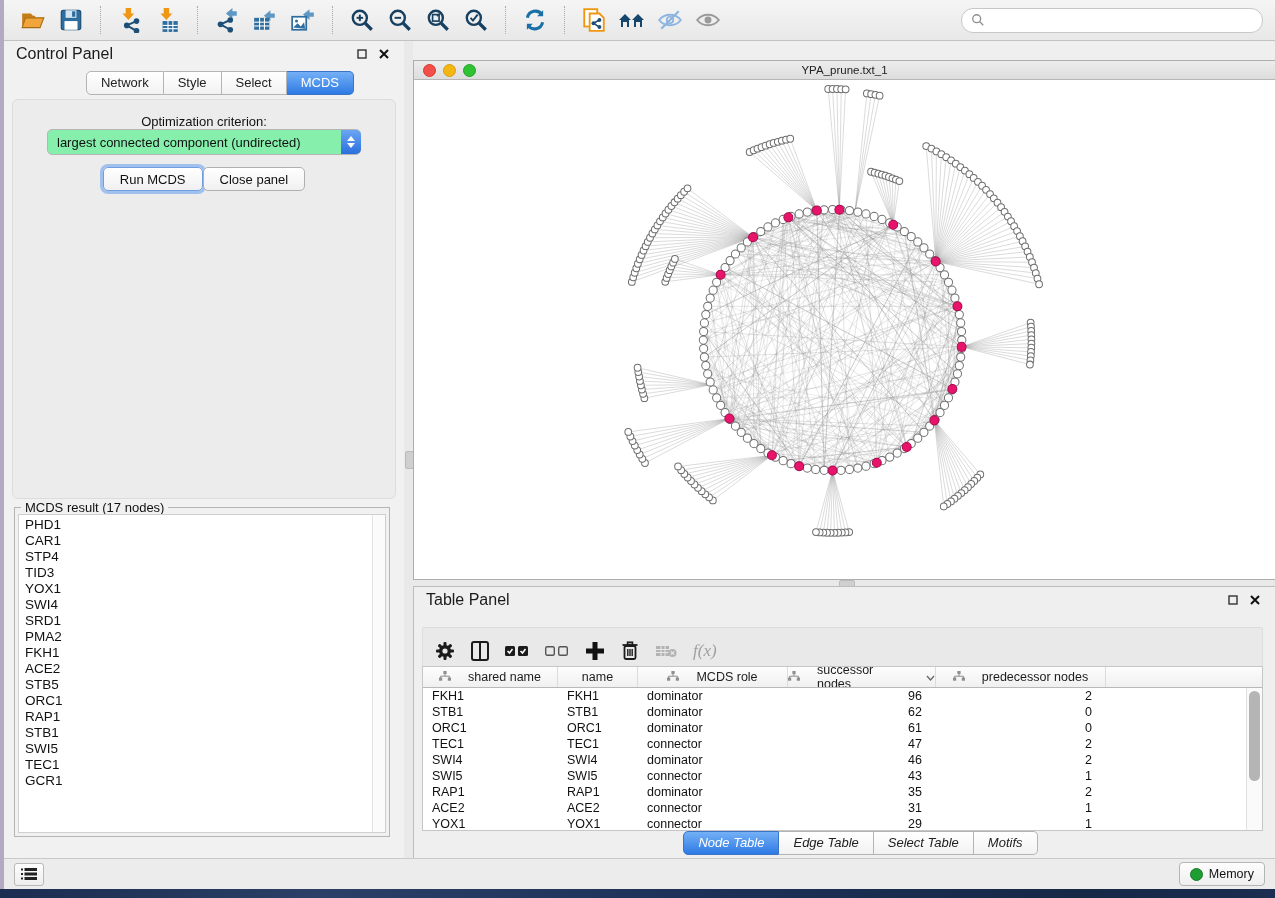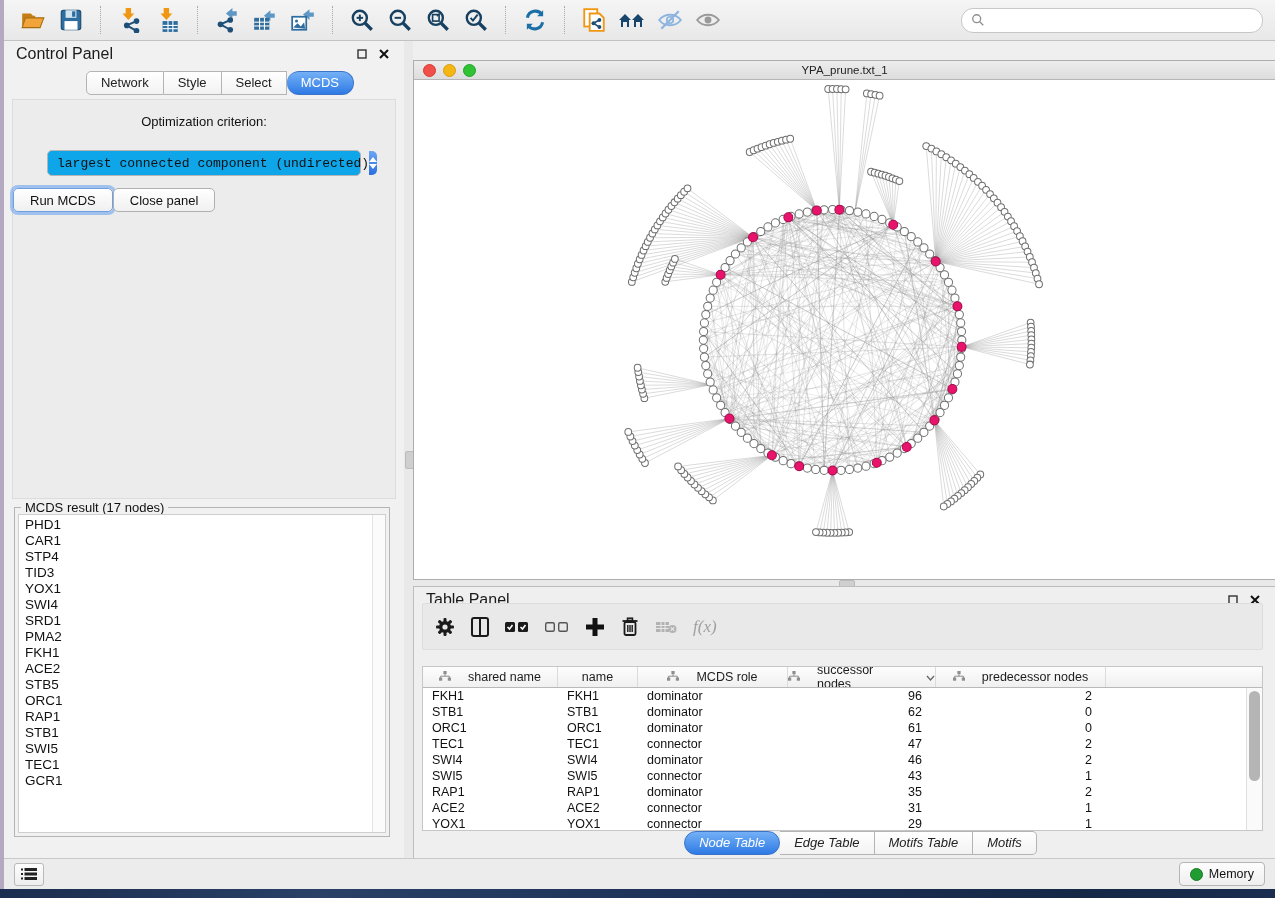--- a/index.html
+++ b/index.html
@@ -21,32 +21,32 @@
   
   .control-panel{position:absolute;left:0;top:41px;width:400px;bottom:30px;background:#f1f1f1;}
   .panel-head{height:26px;display:flex;align-items:center;padding:0 12px;font-size:16px;color:#1b1b1b;}
   .panel-head .sp{flex:1}
   .mini-ic{display:flex;align-items:center;justify-content:center;width:16px;height:16px;margin-left:6px;}
   .seg-bar{display:flex;justify-content:center;margin-top:4px;}
   .seg{height:22px;line-height:22px;padding:0 14px;font-size:13px;background:linear-gradient(#ffffff,#f2f2f2);
     border:1px solid #b4b4b4;border-left:none;color:#222;}
   .seg:first-child{border-left:1px solid #b4b4b4;border-radius:5px 0 0 5px;margin-left:32px;}
   .seg:last-child{border-radius:0 5px 5px 0;}
-  .seg.active{background:linear-gradient(#74b0f6,#2e7ae4);color:#fff;border-color:#3a73c8;border-radius:12px;}
+  .seg.active{background:linear-gradient(#74b0f6,#2e7ae4);color:#fff;border-color:#3a73c8;}
   .cp-content{position:absolute;left:8px;right:8px;top:58px;height:398px;background:#ececec;
-    border:1px solid #dcdcdc;border-radius:0;}
+    border:1px solid #dcdcdc;border-radius:6px;}
   .opt-label{text-align:center;font-size:13px;margin-top:14px;color:#111;}
-  .selectbox{margin:21px auto 0;width:312px;height:24px;background:#0ea5e9;border:1px solid #b5b5b5;
-    border-radius:5px;display:flex;align-items:center;position:relative;font-family:Liberation Mono, monospace;}
+  .selectbox{margin:0 auto 0;width:312px;height:24px;background:#86efac;border:1px solid #b5b5b5;
+    border-radius:5px;display:flex;align-items:center;position:relative;}
   .selectbox .val{flex:1;font-size:13px;padding-left:9px;color:#111;white-space:nowrap;}
   .stepper{width:20px;height:24px;margin-right:-1px;border-radius:0 5px 5px 0;
     background:linear-gradient(#6ba6f4,#2a6fdd);display:flex;flex-direction:column;align-items:center;justify-content:center;gap:2px;}
   .stepper i{width:0;height:0;border-left:4px solid transparent;border-right:4px solid transparent;}
   .stepper .up{border-bottom:5px solid #fff;} .stepper .dn{border-top:5px solid #fff;}
-  .btn-row{display:flex;justify-content:flex-start;gap:0;margin-top:12px;}
+  .btn-row{display:flex;justify-content:center;gap:0;margin-top:12px;}
   .pushbtn{height:22px;padding:0 16px;font-size:13px;background:linear-gradient(#ffffff,#f0f0f0);
     border:1px solid #b0b0b0;border-radius:5px;color:#111;display:flex;align-items:center;}
   .pushbtn.focus{box-shadow:0 0 0 3px rgba(110,165,240,.6);border-color:#6f9fe0;}
   .mcds-box{position:absolute;left:10px;right:14px;top:466px;bottom:22px;border:1px solid #b5b5b5;background:#f1f1f1;}
   .mcds-legend{position:absolute;top:-8px;left:6px;background:#f1f1f1;padding:0 4px;font-size:13px;color:#111;}
   .mcds-list{position:absolute;left:3px;right:3px;top:6px;bottom:3px;background:#fff;border:1px solid #cfcfcf;
     overflow:hidden;padding:2px 0 0 6px;}
   .mcds-item{font-size:13.5px;line-height:16px;color:#111;}
   .mcds-scroll{position:absolute;right:4px;top:7px;bottom:4px;width:12px;background:#fbfbfb;border-left:1px solid #e4e4e4;}
 
@@ -62,21 +62,21 @@
   .lights{display:flex;gap:7px;margin-left:9px;}
   .light{width:11px;height:11px;border-radius:50%;}
   .net-title .t{position:absolute;left:0;right:0;text-align:center;font-size:11.5px;color:#222;}
   .net-canvas{flex:1;background:#fff;position:relative;}
   .net-canvas svg{position:absolute;inset:0;}
   .hdivider{height:6px;background:#e9e9e9;position:relative;}
   .hdivider .grip{position:absolute;left:426px;top:0;width:14px;height:6px;background:#cfcfcf;border:1px solid #bbb;border-radius:2px;}
 
   
   .table-panel{flex:1;background:#efefef;border:1px solid #bdbdbd;border-right:none;position:relative;}
-  .tp-toolbar{position:absolute;left:8px;right:12px;top:16px;height:45px;background:#e9e9e9;
+  .tp-toolbar{position:absolute;left:8px;right:12px;top:40px;height:45px;background:#e9e9e9;
     border:1px solid #dddddd;border-radius:2px;display:flex;align-items:center;gap:16px;padding:0 12px;}
   .tp-ic{display:flex;align-items:center;justify-content:center;height:26px;}
   .fx{font-family:"Liberation Serif",serif;font-style:italic;font-size:17px;color:#a0a0a0;}
   .grid-table{position:absolute;left:8px;right:12px;top:79px;bottom:27px;background:#fff;border:1px solid #c6c6c6;overflow:hidden;}
   .thead{display:grid;grid-template-columns:135px 80px 150px 148px 170px 1fr;height:20px;
     background:linear-gradient(#fdfdfd,#f0f0f0);border-bottom:1px solid #b9b9b9;}
   .th{display:flex;align-items:center;justify-content:center;gap:17px;font-size:12.5px;color:#1c1c1c;
     border-right:1px solid #dcdcdc;overflow:hidden;}
   .th:last-child{border-right:none;}
   .trow{display:grid;grid-template-columns:135px 80px 150px 148px 170px 1fr;height:16px;}
@@ -1351,21 +1351,21 @@
             </div>
           </div>
         <div class="tbl-scroll">
             <div class="tbl-thumb"></div>
           </div>
       </div>
 
       <div class="tp-tabs seg-bar" id="tp-tabs">
           <div class="seg active">Node Table</div>
           <div class="seg">Edge Table</div>
-          <div class="seg">Motifs Table</div>
+          <div class="seg">Select Table</div>
           <div class="seg">Motifs</div>
         </div>
     </div>
   </div>
 
   <div class="statusbar">
     <div class="list-btn">
       <svg width="16" height="12" viewBox="0 0 16 12">
           <g fill="#222">
             <rect x="0" y="0.5" width="2" height="2"></rect>

